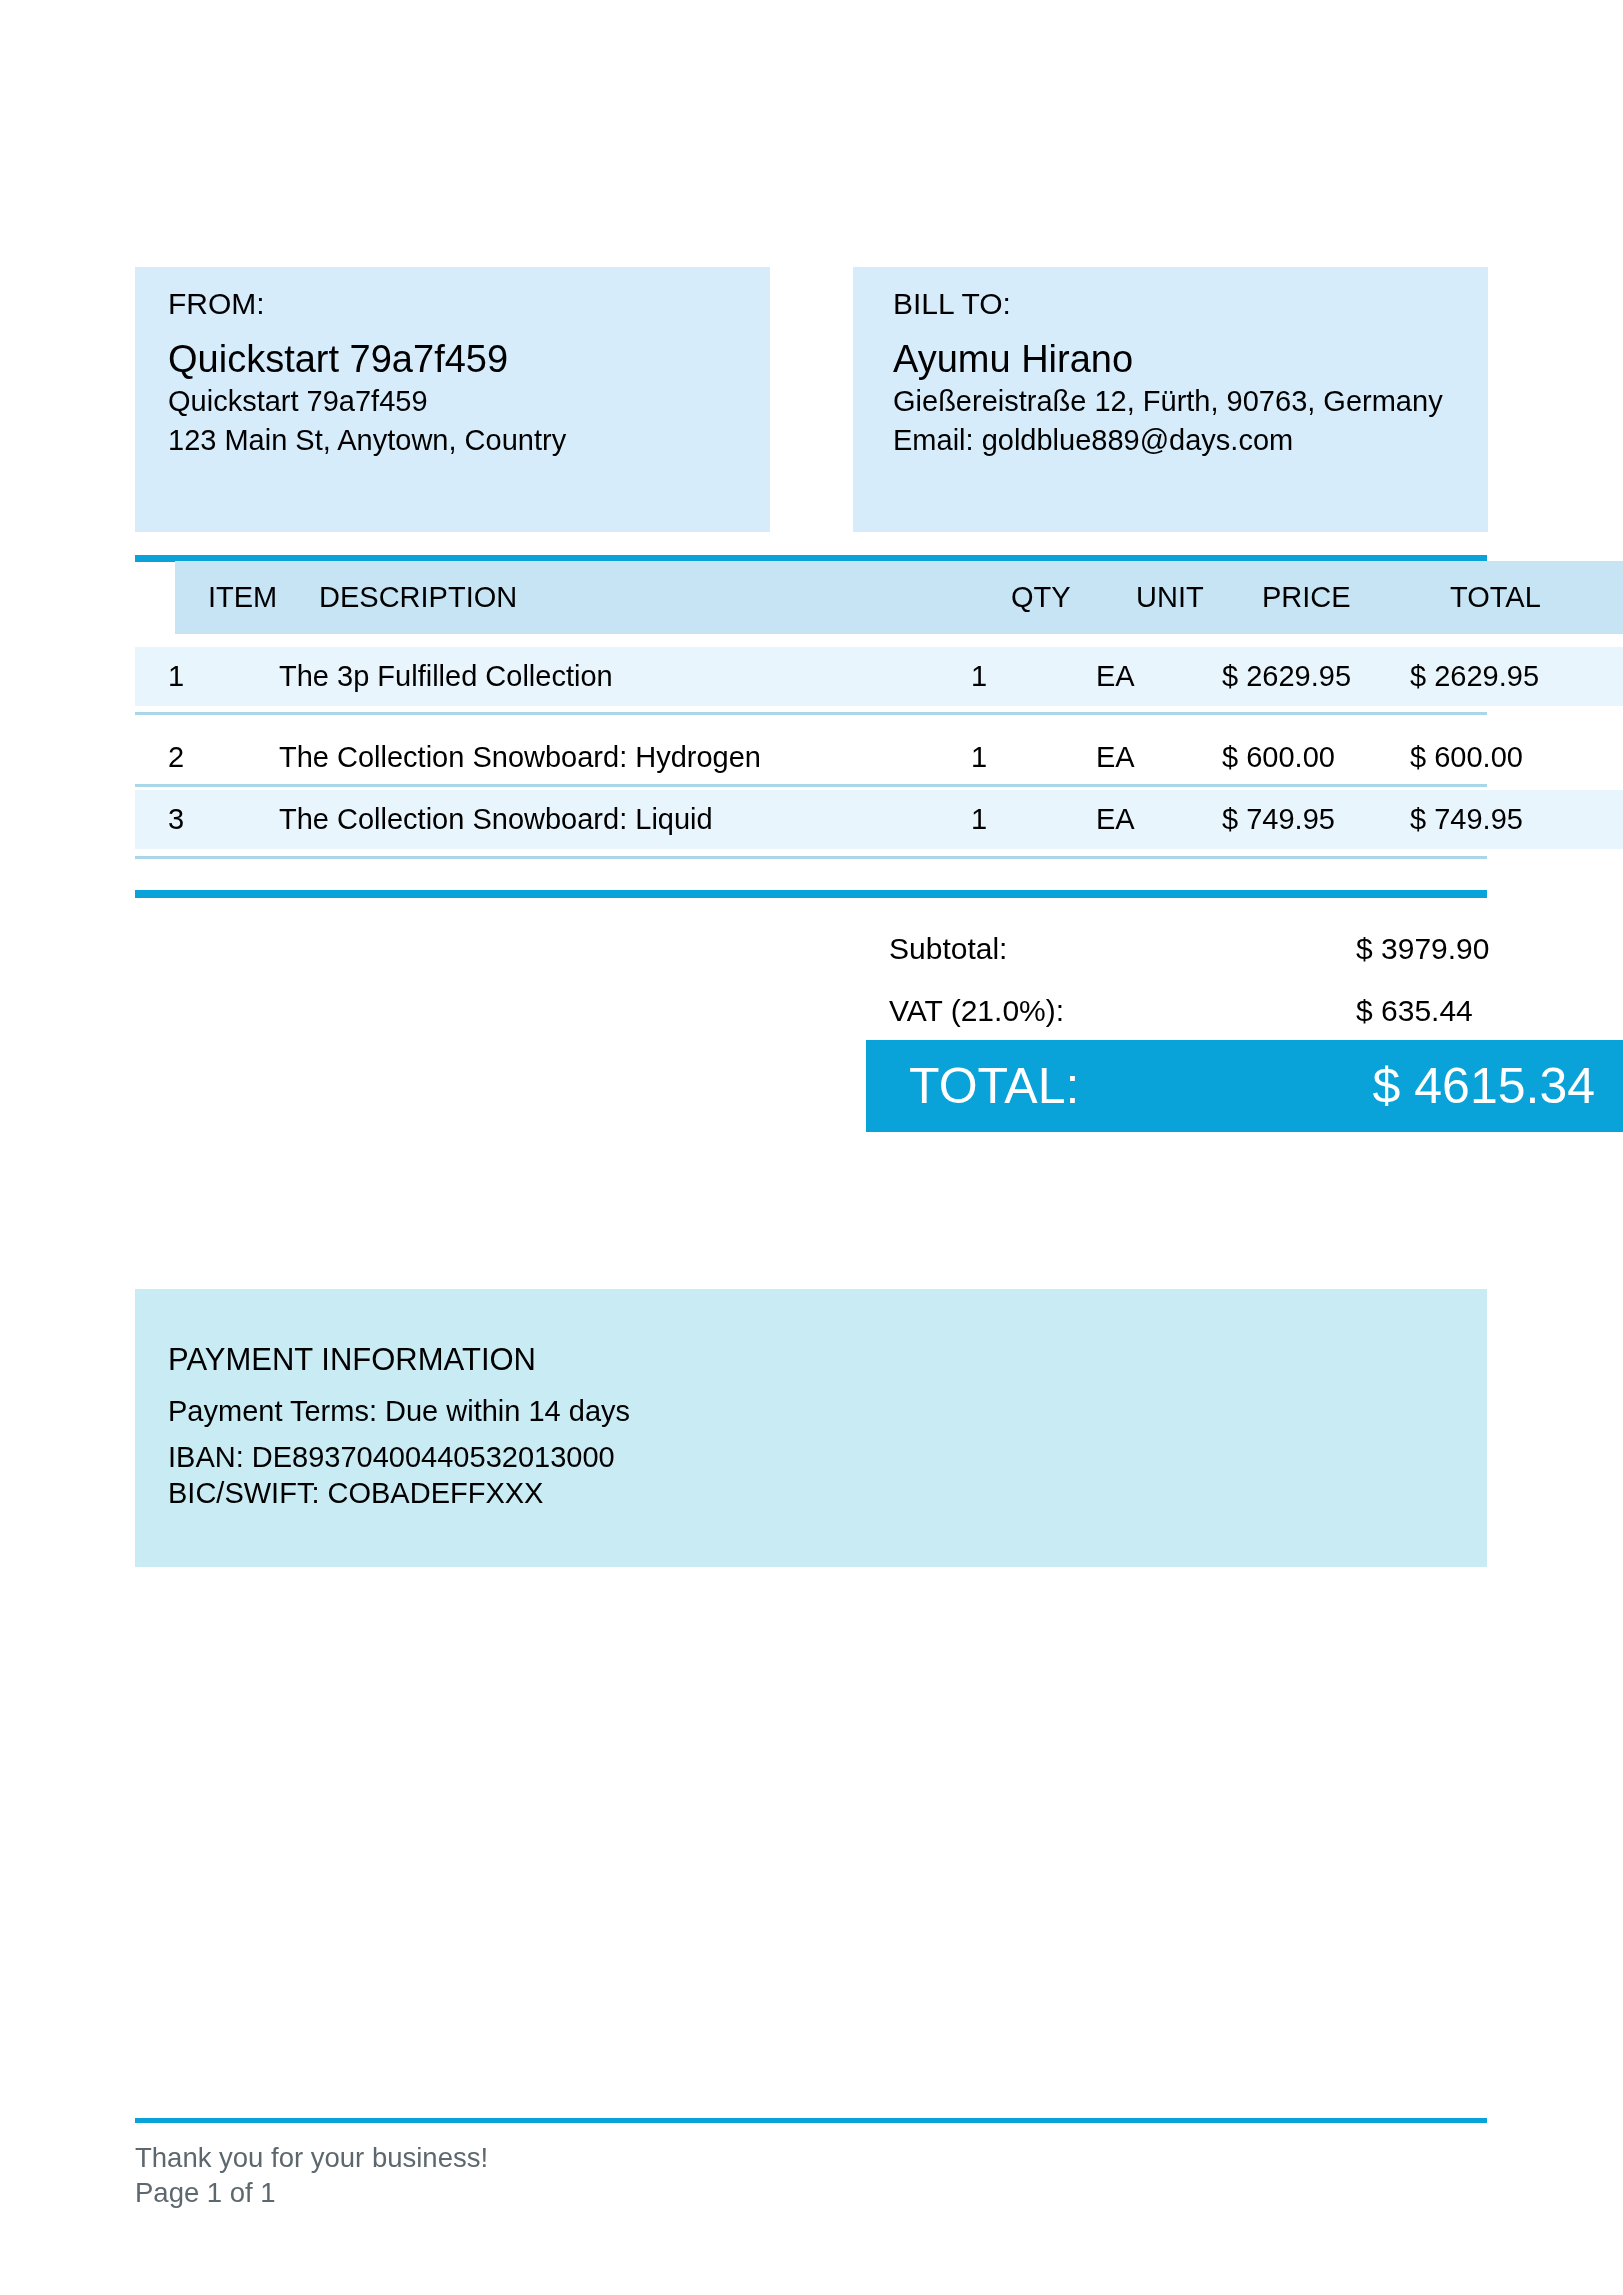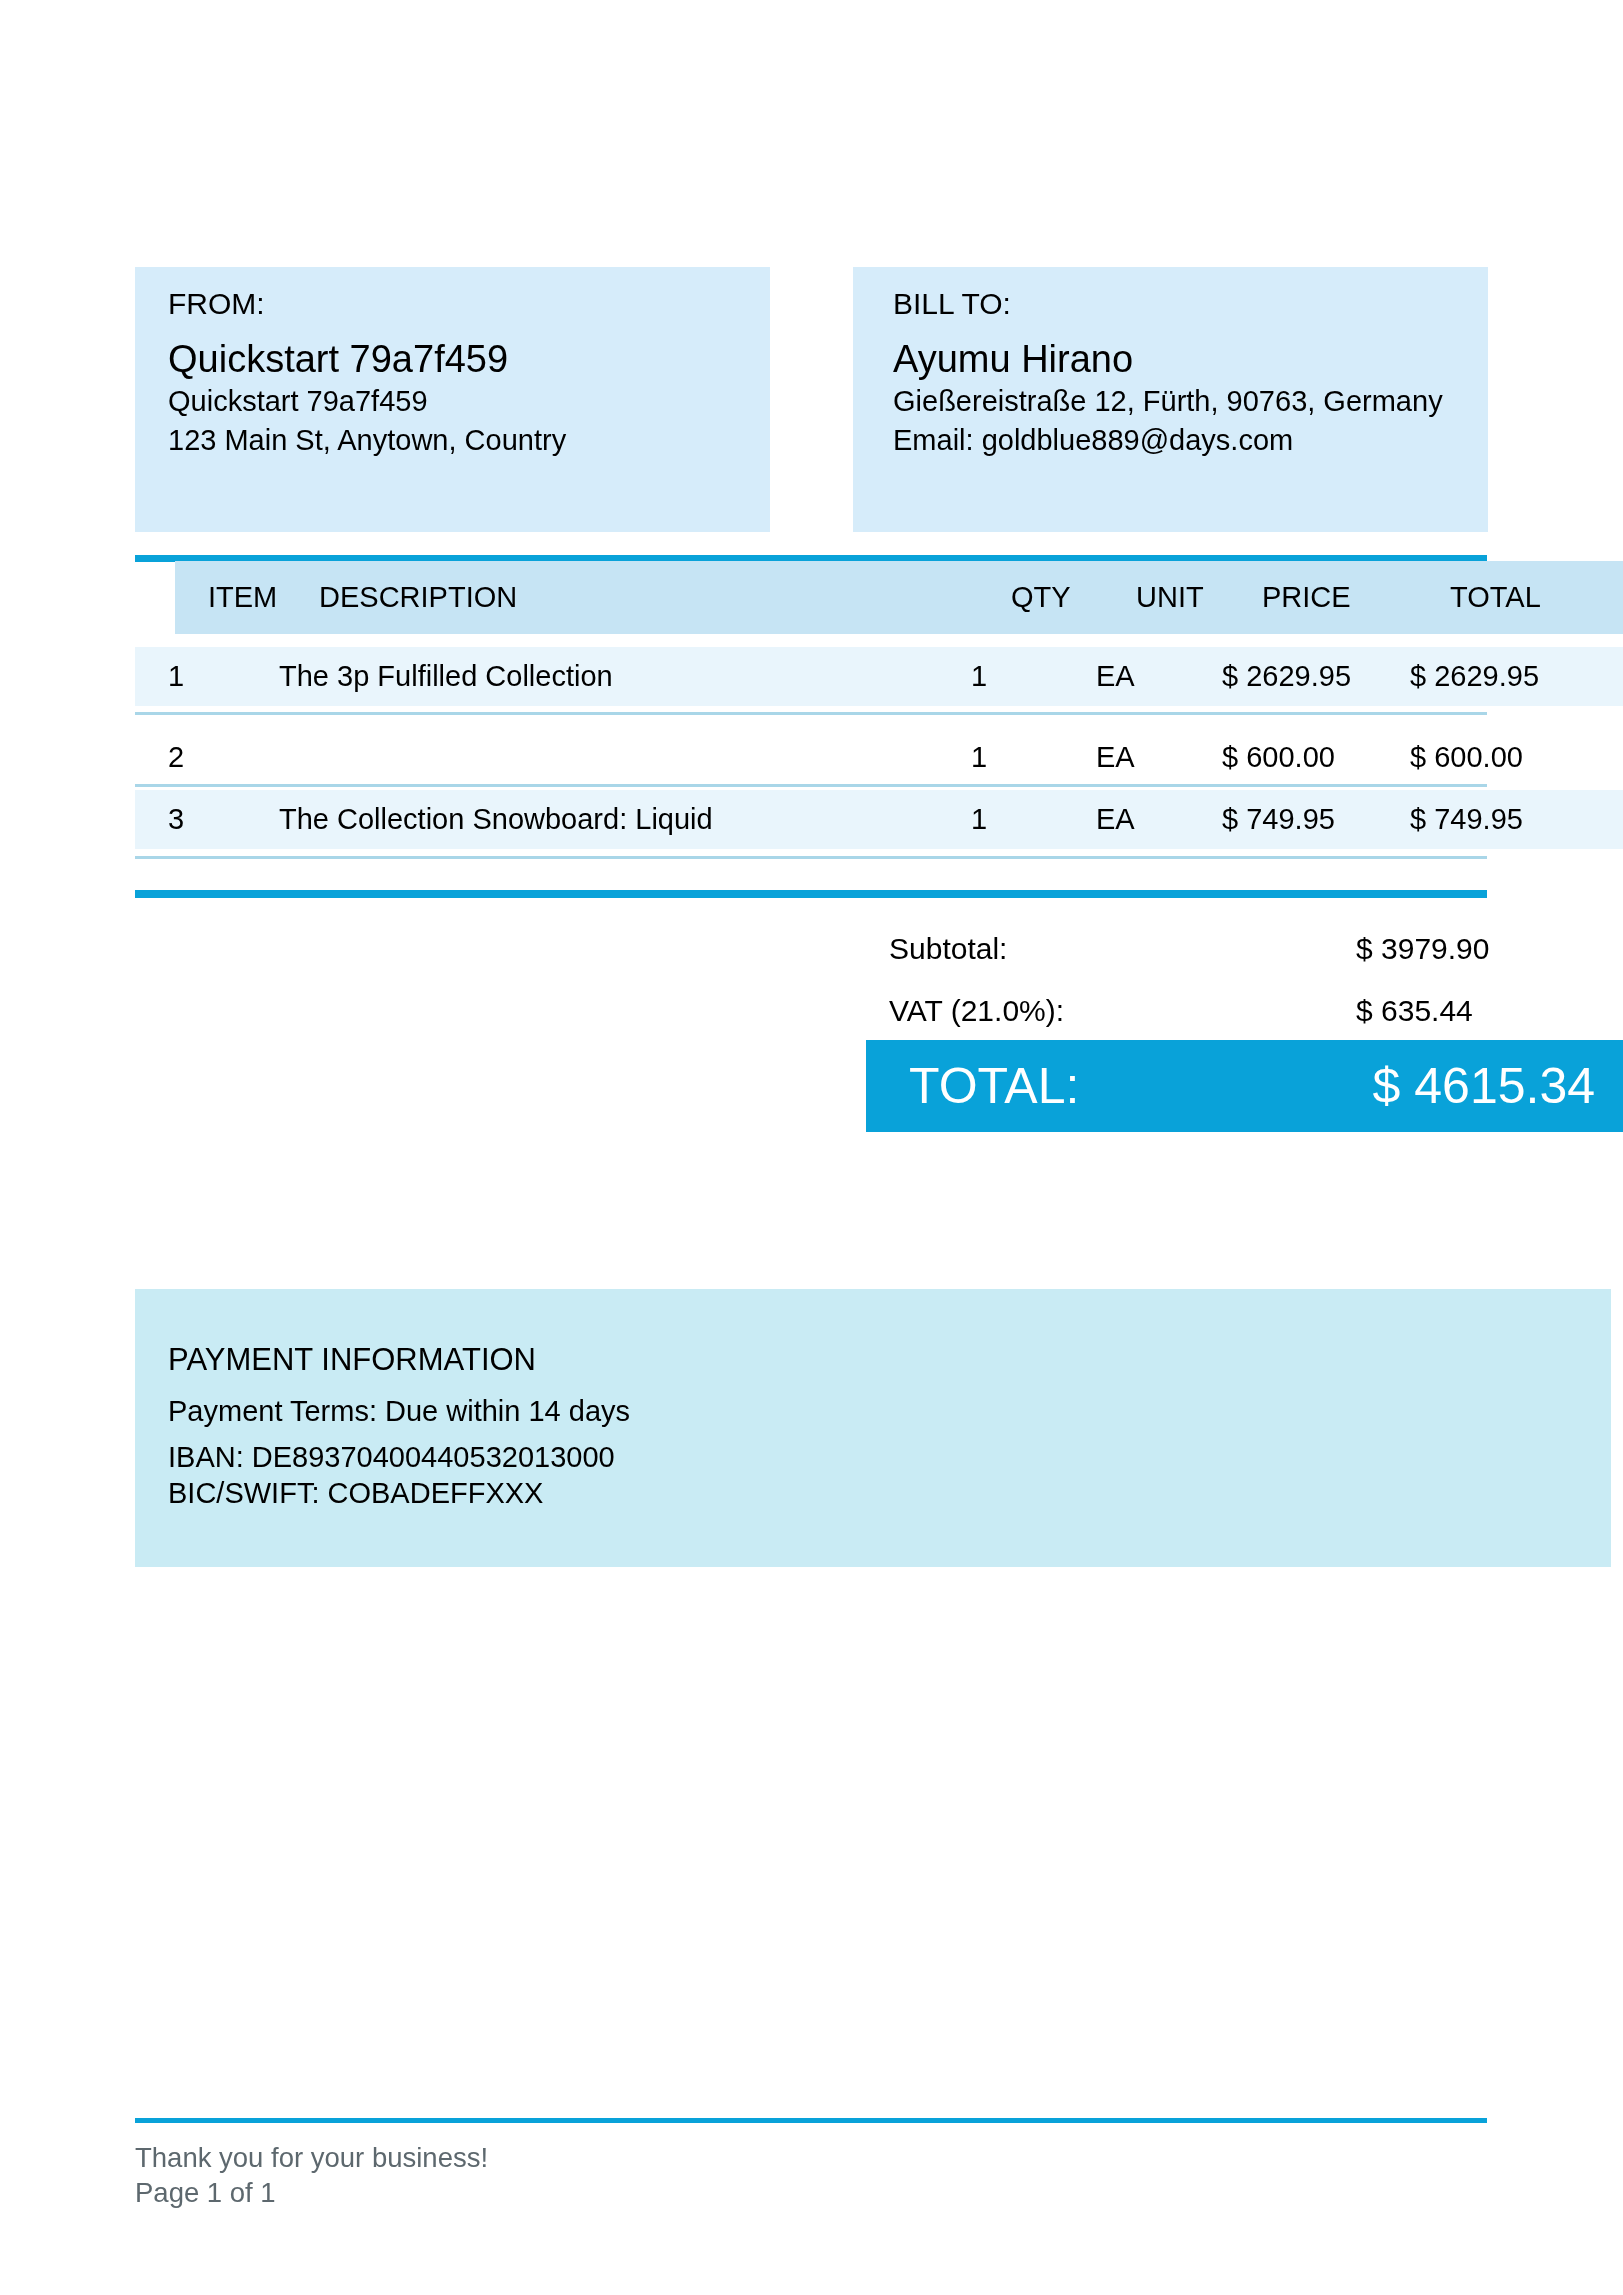--- a/index.html
+++ b/index.html
@@ -88,21 +88,21 @@
     position:absolute; left:43px; top:0; height:92px; line-height:92px;
     font-size:50px; white-space:nowrap;
   }
   .grand-total-value{
     position:absolute; right:29px; top:0; height:92px; line-height:92px;
     font-size:50px; white-space:nowrap;
   }
 
   
   .payment-box{
-    left:135px; top:1289px; width:1476px; height:278px;
+    left:135px; top:1289px; width:1352px; height:278px;
     background:var(--payment-bg);
     padding:52px 26px 8px 33px;
   }
   .payment-title{font-size:31px; line-height:37px; white-space:nowrap;}
   .payment-terms{font-size:29px; line-height:34px; margin-top:15.7px; white-space:nowrap;}
   .payment-iban{font-size:29px; line-height:34px; margin-top:12px; white-space:nowrap;}
   .payment-bic{font-size:29px; line-height:34px; margin-top:2px; white-space:nowrap;}
 
   
   .footer-line{left:135px; top:2118px; width:1352px; height:4.6px; background:var(--accent);}
@@ -145,20 +145,21 @@
     <div class="cell col-desc">The 3p Fulfilled Collection</div>
     <div class="cell col-qty">1</div>
     <div class="cell col-unit">EA</div>
     <div class="cell col-price">$ 2629.95</div>
     <div class="cell col-total">$ 2629.95</div>
   </div>
   <div class="abs row-sep sep-1"></div>
 
   <div class="abs row row-2">
     <div class="cell col-item">2</div>
+    <div class="cell col-desc">The Collection Snowboard: Hydrogen</div>
     <div class="cell col-qty">1</div>
     <div class="cell col-unit">EA</div>
     <div class="cell col-price">$ 600.00</div>
     <div class="cell col-total">$ 600.00</div>
   </div>
   <div class="abs row-sep sep-2"></div>
 
   <div class="abs row row-3">
     <div class="cell col-item">3</div>
     <div class="cell col-desc">The Collection Snowboard: Liquid</div>

